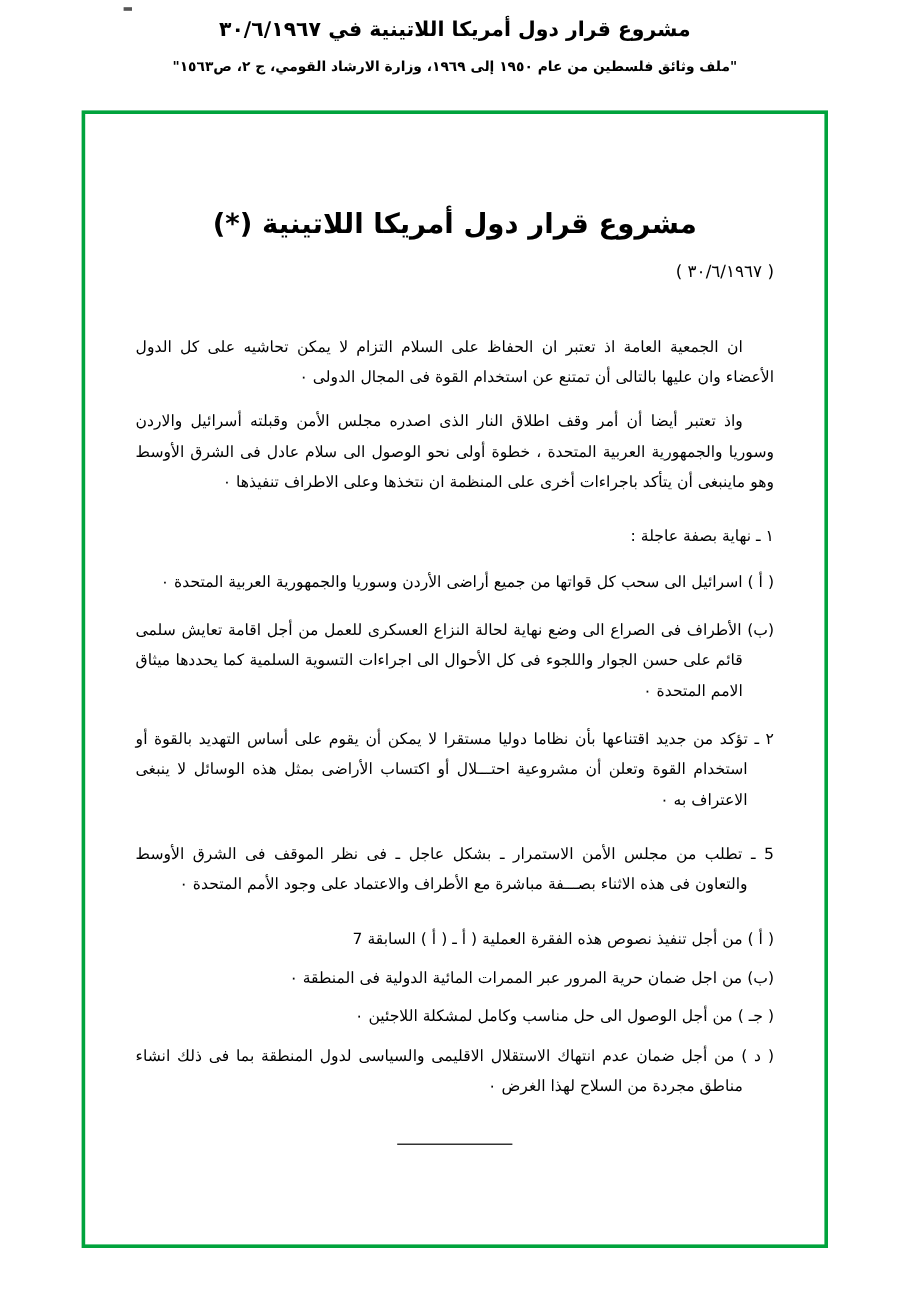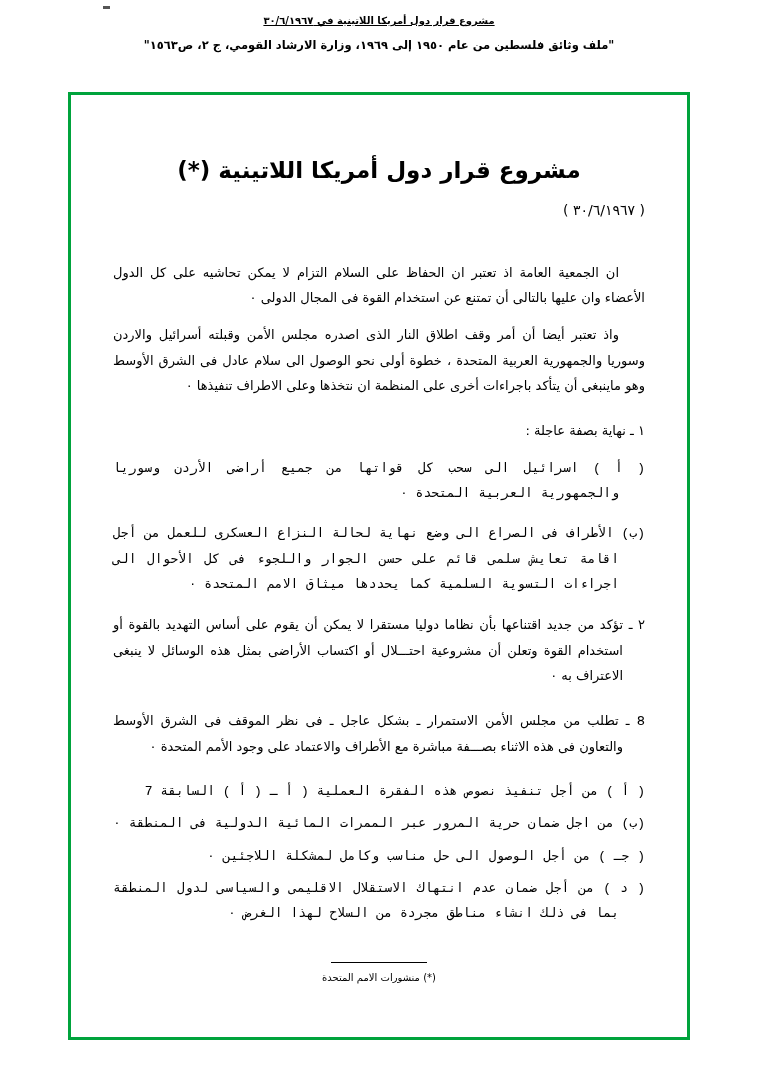--- a/index.html
+++ b/index.html
@@ -21,25 +21,24 @@
     position: relative;
     box-sizing: border-box;
   }
 
   
   .top-header {
     text-align: center;
     padding-top: 14px;
   }
   .top-title {
-    font-size: 10px;
+    font-size: 17px;
     font-weight: bold;
     letter-spacing: 0.2px;
     line-height: 1.4;
-    text-decoration: underline;
   }
   .top-source {
     font-size: 11.5px;
     font-weight: bold;
     margin-top: 9px;
     line-height: 1.4;
   }
 
   
   .frame {
@@ -55,21 +54,21 @@
   .frame-inner {
     padding: 46px 42px 20px 42px;
     box-sizing: border-box;
     height: 100%;
   }
 
   .doc-title {
     text-align: center;
     font-size: 23px;
     font-weight: bold;
-    margin-top: 12px;
+    margin-top: 29px;
     line-height: 1.5;
   }
   .doc-date {
     font-size: 14px;
     margin-top: 14px;
     letter-spacing: 0.5px;
   }
 
   .body-text {
     margin-top: 42px;
@@ -91,21 +90,20 @@
     margin: 0 0 12px 0;
     padding-right: 22px;
     text-indent: -22px;
     text-align: justify;
   }
   p.subclause {
     margin: 0 0 7px 0;
     padding-right: 26px;
     text-indent: -26px;
     text-align: justify;
-    font-family: Liberation Mono, monospace;
   }
   .gap-sm { height: 8px; }
 
   .footnote-wrap {
     margin-top: 20px;
     text-align: center;
   }
   .footnote-rule {
     width: 96px;
     height: 1px;
@@ -172,21 +170,21 @@
         <div class="gap-sm"></div>
 
         <p class="clause">
           <span>٢ ـ</span>
           <span>تؤكد من جديد اقتناعها بأن نظاما دوليا مستقرا لا يمكن أن يقوم على أساس التهديد بالقوة أو استخدام القوة وتعلن أن مشروعية احتـــلال أو اكتساب الأراضى بمثل هذه الوسائل لا ينبغى الاعتراف به ٠</span>
         </p>
 
         <div class="gap-sm"></div>
 
         <p class="clause">
-          <span>8 ـ</span>
+          <span>5 ـ</span>
           <span>تطلب من مجلس الأمن الاستمرار ـ بشكل عاجل ـ فى نظر الموقف فى الشرق الأوسط والتعاون فى هذه الاثناء بصـــفة مباشرة مع الأطراف والاعتماد على وجود الأمم المتحدة ٠</span>
         </p>
 
         <div class="gap-sm"></div>
 
         <p class="subclause">
           <span>( أ )</span>
           <span>من أجل تنفيذ نصوص هذه الفقرة العملية ( أ ـ ( أ ) السابقة 7</span>
         </p>
         <p class="subclause">
@@ -200,19 +198,18 @@
         <p class="subclause">
           <span>( د )</span>
           <span>من أجل ضمان عدم انتهاك الاستقلال الاقليمى والسياسى لدول المنطقة بما فى ذلك انشاء مناطق مجردة من السلاح لهذا الغرض ٠</span>
         </p>
 
         <div class="gap-sm"></div>
 
 
         <div class="footnote-wrap">
           <div class="footnote-rule"></div>
-          <div class="footnote">(*) منشورات الامم المتحدة</div>
         </div>
 
       </div>
     </div>
   </div>
 </div>
 
 </body></html>

